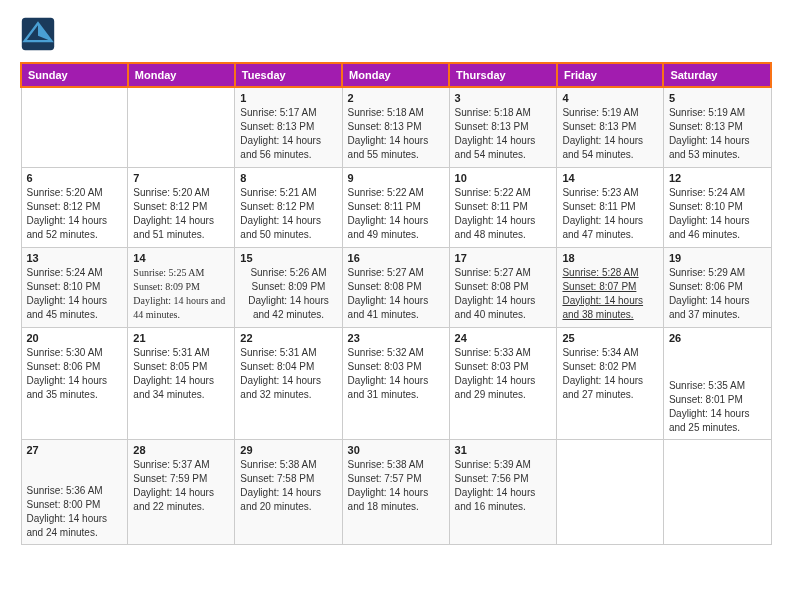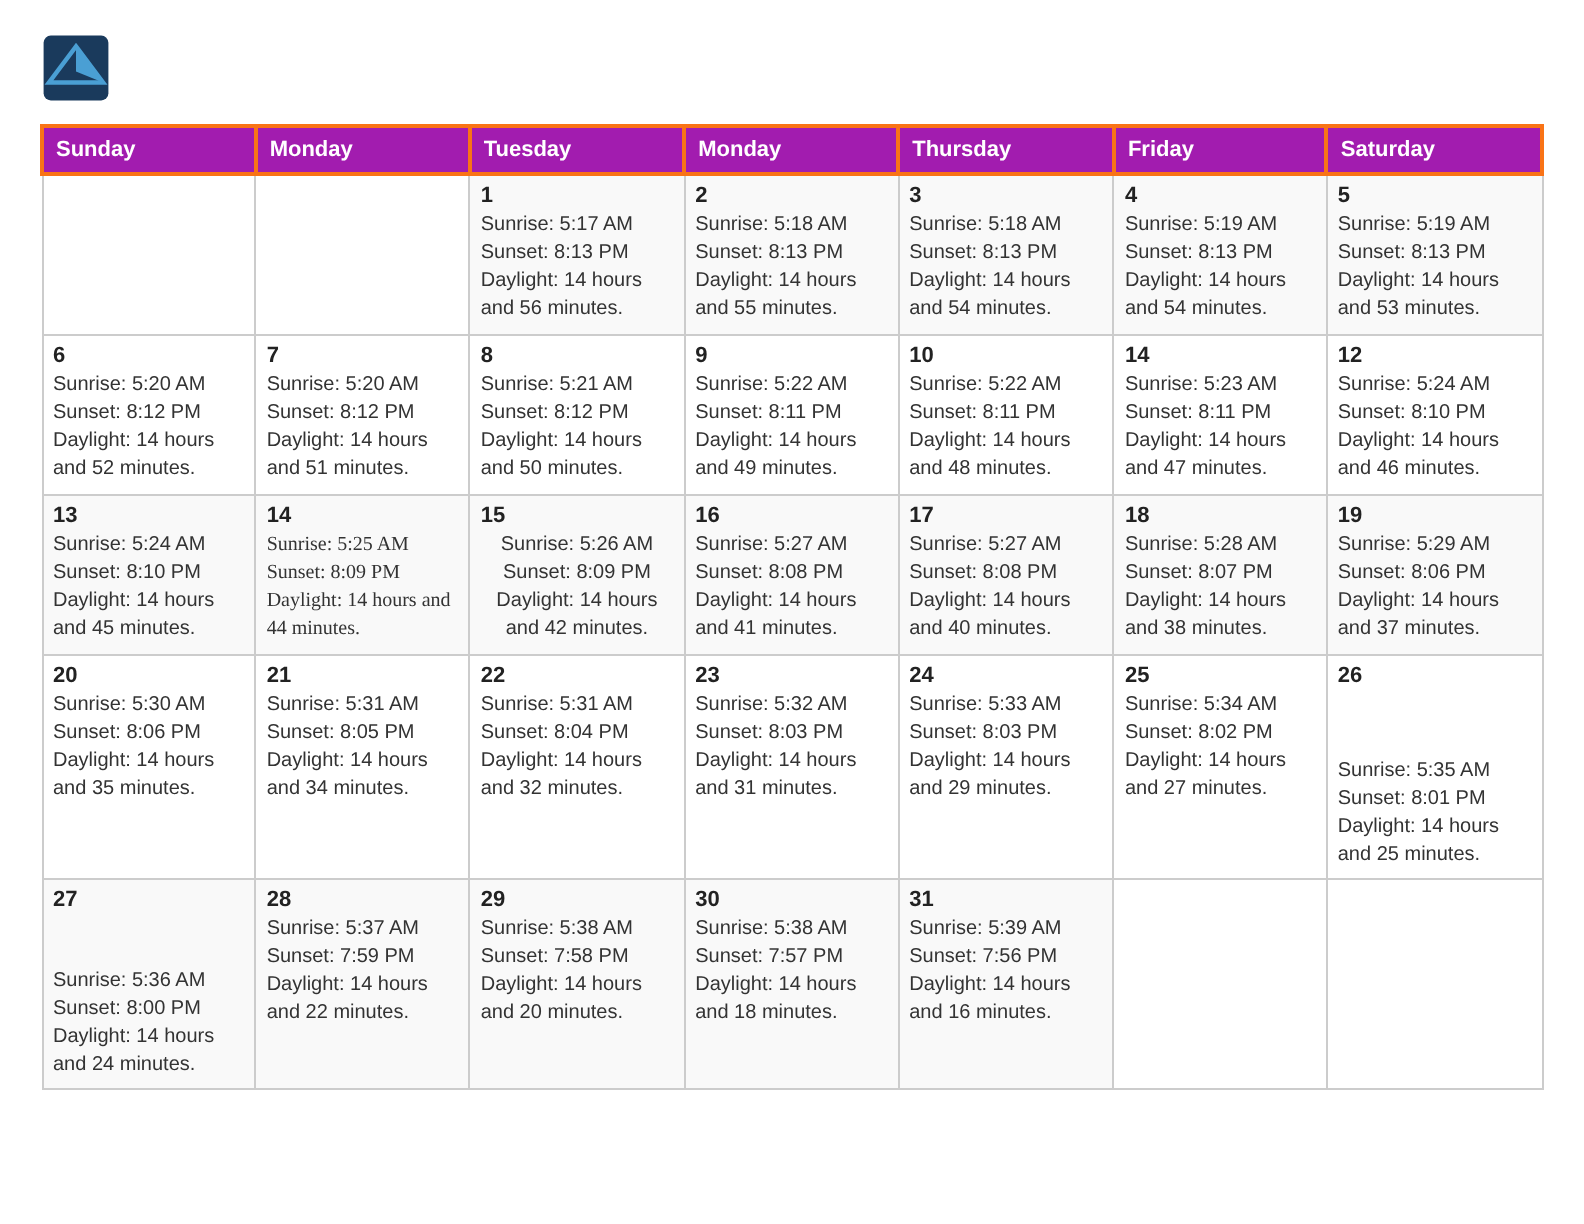--- a/index.html
+++ b/index.html
@@ -234,21 +234,21 @@
 Daylight: 14 hours and 41 minutes.</div>
           </td>
           <td>
             <div class="cell-day">17</div>
             <div class="cell-info" style="white-space: pre-line;">Sunrise: 5:27 AM
 Sunset: 8:08 PM
 Daylight: 14 hours and 40 minutes.</div>
           </td>
           <td>
             <div class="cell-day">18</div>
-            <div class="cell-info" style="white-space: pre-line;">Sunrise: 5:28 AM
+            <div class="cell-info" style="white-space: pre-line; text-decoration: underline;">Sunrise: 5:28 AM
 Sunset: 8:07 PM
 Daylight: 14 hours and 38 minutes.</div>
           </td>
           <td>
             <div class="cell-day">19</div>
             <div class="cell-info" style="white-space: pre-line;">Sunrise: 5:29 AM
 Sunset: 8:06 PM
 Daylight: 14 hours and 37 minutes.</div>
           </td>
         </tr>

